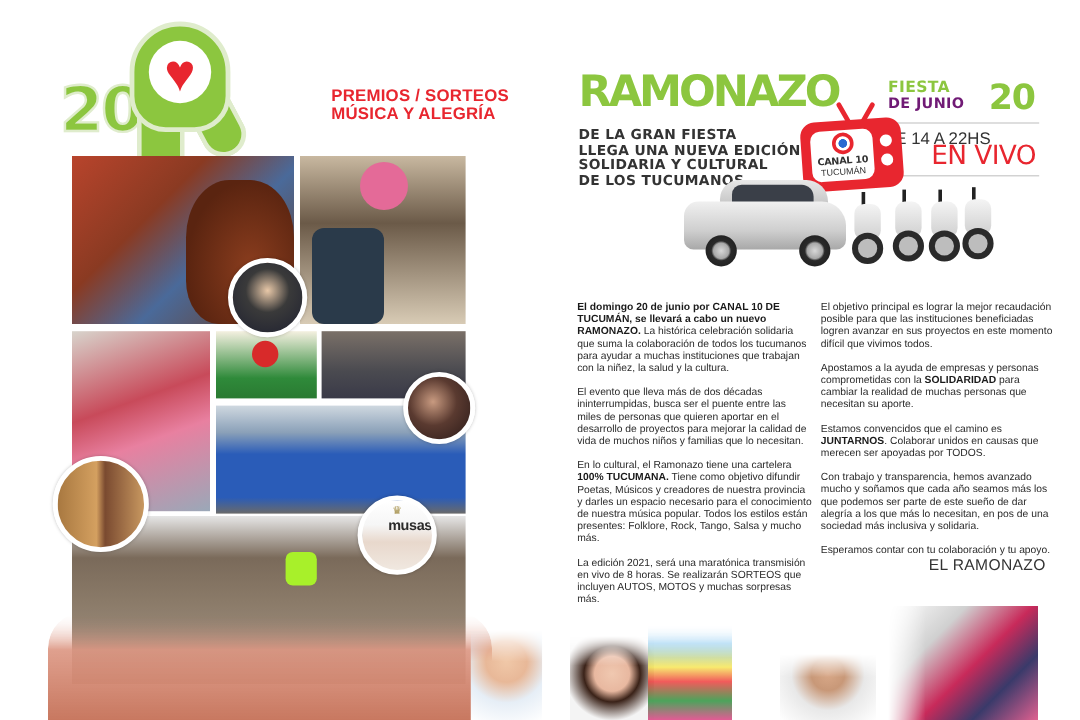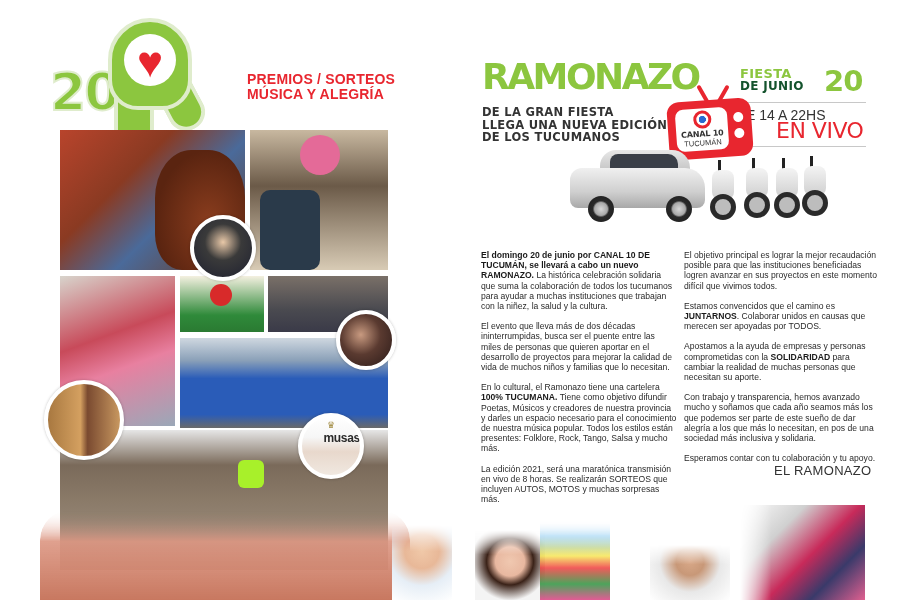--- a/index.html
+++ b/index.html
@@ -14,21 +14,21 @@
     .logo-year { position: absolute; top: 44px; font-family: "DejaVu Sans", sans-serif; font-weight: bold; font-size: 52px; color: #8cc63f; -webkit-text-stroke: 2px #dfeccc; letter-spacing: -2px; }
     .logo-year.left { left: 0; }
     .logo-year.right { left: 138px; }
     .logo-r { position: absolute; left: 58px; top: 0; width: 84px; height: 140px; }
     .r-top { position: absolute; left: 0; top: 0; width: 84px; height: 92px; background: #8cc63f; border-radius: 42px 42px 30px 30px; border: 4px solid #dfeccc; }
     .r-leg { position: absolute; left: 6px; top: 70px; width: 40px; height: 70px; background: #8cc63f; border-radius: 0 0 22px 22px; border: 4px solid #dfeccc; border-top: none; }
     .r-leg2 { position: absolute; left: 44px; top: 70px; width: 38px; height: 56px; background: #8cc63f; border-radius: 0 0 20px 20px; transform: rotate(-28deg); transform-origin: top left; border: 4px solid #dfeccc; border-top: none; }
     .heart-wrap { position: absolute; left: 16px; top: 16px; width: 52px; height: 52px; background: #fff; border-radius: 50%; display:flex; align-items:center; justify-content:center; }
     .heart { color: #e8262f; font-size: 44px; line-height: 1; margin-top: 4px; }
 
-    .left-tagline { position: absolute; left: 247px; top: 72px; color: #e8262f; font-weight: bold; font-size: 14px; line-height: 15px; letter-spacing: 0.2px; }
+    .left-tagline { position: absolute; left: 276px; top: 72px; color: #e8262f; font-weight: bold; font-size: 14px; line-height: 15px; letter-spacing: 0.2px; }
 
     
     .photo { position: absolute; overflow: hidden; }
     .ph-orchestra { left: 60px; top: 130px; width: 185px; height: 140px; background: linear-gradient(135deg, #b8442c 0%, #8a3a22 35%, #4a6a9a 60%, #6b3a20 100%); }
     .ph-orchestra::before { content:""; position:absolute; left:95px; top:20px; width:90px; height:120px; background: radial-gradient(ellipse at 60% 60%, #8a3d1e 0%, #5a2410 70%); border-radius: 40% 40% 30% 30%; }
     .ph-wheelchair { left: 250px; top: 130px; width: 138px; height: 140px; background: linear-gradient(180deg, #c8b8a0 0%, #6b5a48 40%, #d8cbb5 100%); }
     .ph-wheelchair::before { content:""; position:absolute; left:50px; top:5px; width:40px; height:40px; border-radius:50%; background:#e46a98; }
     .ph-wheelchair::after { content:""; position:absolute; left:10px; top:60px; width:60px; height:80px; background:#2a3a4a; border-radius:10px; }
     .ph-kids-bus { left: 60px; top: 276px; width: 115px; height: 150px; background: linear-gradient(160deg, #d8d4cc 0%, #c84a5a 40%, #e880a0 60%, #9aa8b8 100%); }
     .ph-drawing { left: 180px; top: 276px; width: 84px; height: 56px; background: linear-gradient(180deg, #f4f0e0 0%, #2f8a3a 70%, #2a7a32 100%); }
@@ -45,21 +45,21 @@
     .c-singer { left: 336px; top: 310px; width: 60px; height: 60px; background: radial-gradient(circle at 40% 40%, #c89a80 0%, #5a3a30 45%, #2a1a18 100%); }
     .c-duo { left: 44px; top: 380px; width: 80px; height: 80px; background: linear-gradient(90deg, #a87840 0%, #d4a060 45%, #7a4a30 55%, #c89860 100%); }
     .c-musas { left: 298px; top: 413px; width: 66px; height: 66px; background: linear-gradient(180deg, #ffffff 0%, #f6f6f6 35%, #e8d8cc 60%, #f0e8e0 100%); }
     .musas-label { position:absolute; top:14px; width:100%; text-align:right; font-weight:bold; font-size: 12px; color:#2a2a2a; letter-spacing: -0.3px; }
     .musas-crown { position:absolute; top:3px; width:100%; text-align:center; font-size: 9px; color:#a08a40; }
 
     
     .title { position: absolute; left: 482px; top: 56px; font-family: "DejaVu Sans", sans-serif; font-weight: bold; font-size: 36px; color: #8cc63f; letter-spacing: -2.5px; }
     .date-block { position: absolute; left: 740px; top: 66px; width: 126px; height: 30px; }
     .date-dom { position: absolute; left: 0; top: 0; font-family: "DejaVu Sans", sans-serif; font-weight: bold; font-size: 13px; color: #8cc63f; letter-spacing: 0.3px; }
-    .date-jun { position: absolute; left: 0; top: 13px; font-family: "DejaVu Sans", sans-serif; font-weight: bold; font-size: 12px; color: #14532d; letter-spacing: 0.3px; }
+    .date-jun { position: absolute; left: 0; top: 13px; font-family: "DejaVu Sans", sans-serif; font-weight: bold; font-size: 12px; color: #701a75; letter-spacing: 0.3px; }
     .date-num { position: absolute; left: 84px; top: -2px; font-family: "DejaVu Sans", sans-serif; font-weight: bold; font-size: 29px; color: #8cc63f; letter-spacing: -1px; }
     .date-rule { position: absolute; left: 740px; top: 102px; width: 126px; height: 1px; background: #c8c8c8; }
     .hours { position: absolute; left: 736px; top: 107px; font-size: 14px; color: #333; }
     .envivo { position: absolute; left: 776px; top: 118px; font-family: "DejaVu Sans", sans-serif; font-weight: normal; font-size: 22px; color: #e8262f; letter-spacing: -0.5px; }
     .hours-rule { position: absolute; left: 730px; top: 146px; width: 136px; height: 1px; background: #c8c8c8; }
 
     .subtitle { position: absolute; left: 482px; top: 106px; font-family: "DejaVu Sans", sans-serif; font-weight: bold; font-size: 11.5px; line-height: 12.5px; color: #333; letter-spacing: 0.3px; }
 
     
     .tv { position: absolute; left: 668px; top: 100px; width: 84px; height: 58px; background: #e8262f; border-radius: 12px; transform: rotate(-4deg); }
@@ -155,20 +155,21 @@
     <span class="date-num">20</span>
   </div>
   <div class="date-rule"></div>
   <div class="hours">DE 14 A 22HS</div>
   <div class="envivo">EN VIVO</div>
   <div class="hours-rule"></div>
 
   <div class="subtitle">
     <div>DE LA GRAN FIESTA</div>
     <div>LLEGA UNA NUEVA EDICIÓN</div>
+    <div>SOLIDARIA Y CULTURAL</div>
     <div>DE LOS TUCUMANOS</div>
   </div>
 
   <div class="tv-antenna"></div>
   <div class="tv">
     <div class="tv-screen">
       <div class="tv-logo"></div>
       <div class="tv-canal">CANAL 10</div>
       <div class="tv-tuc">TUCUMÁN</div>
     </div>
@@ -206,22 +207,22 @@
 
   <div class="col col-1">
     <p><b>El domingo 20 de junio por CANAL 10 DE TUCUMÁN, se llevará a cabo un nuevo RAMONAZO.</b><span> La histórica celebración solidaria que suma la colaboración de todos los tucumanos para ayudar a muchas instituciones que trabajan con la niñez, la salud y la cultura.</span></p>
     <p>El evento que lleva más de dos décadas ininterrumpidas, busca ser el puente entre las miles de personas que quieren aportar en el desarrollo de proyectos para mejorar la calidad de vida de muchos niños y familias que lo necesitan.</p>
     <p><span>En lo cultural, el Ramonazo tiene una cartelera </span><b>100% TUCUMANA.</b><span> Tiene como objetivo difundir Poetas, Músicos y creadores de nuestra provincia y darles un espacio necesario para el conocimiento de nuestra música popular. Todos los estilos están presentes: Folklore, Rock, Tango, Salsa y mucho más.</span></p>
     <p>La edición 2021, será una maratónica transmisión en vivo de 8 horas. Se realizarán SORTEOS que incluyen AUTOS, MOTOS y muchas sorpresas más.</p>
   </div>
 
   <div class="col col-2">
     <p>El objetivo principal es lograr la mejor recaudación posible para que las instituciones beneficiadas logren avanzar en sus proyectos en este momento difícil que vivimos todos.</p>
+    <p><span>Apostamos a la ayuda de empresas y personas comprometidas con la </span><b>SOLIDARIDAD</b><span> para cambiar la realidad de muchas personas que necesitan su aporte.</span></p>
     <p><span>Estamos convencidos que el camino es </span><b>JUNTARNOS</b><span>. Colaborar unidos en causas que merecen ser apoyadas por TODOS.</span></p>
-    <p><span>Apostamos a la ayuda de empresas y personas comprometidas con la </span><b>SOLIDARIDAD</b><span> para cambiar la realidad de muchas personas que necesitan su aporte.</span></p>
     <p>Con trabajo y transparencia, hemos avanzado mucho y soñamos que cada año seamos más los que podemos ser parte de este sueño de dar alegría a los que más lo necesitan, en pos de una sociedad más inclusiva y solidaria.</p>
     <p>Esperamos contar con tu colaboración y tu apoyo.</p>
   </div>
 
   <div class="signature">EL RAMONAZO</div>
 
   <div class="photo ph-girl fade-top"></div>
   <div class="photo ph-rainbow fade-top"></div>
   <div class="photo ph-man fade-top"></div>
   <div class="photo ph-wheelchair-kid fade-left"></div>

